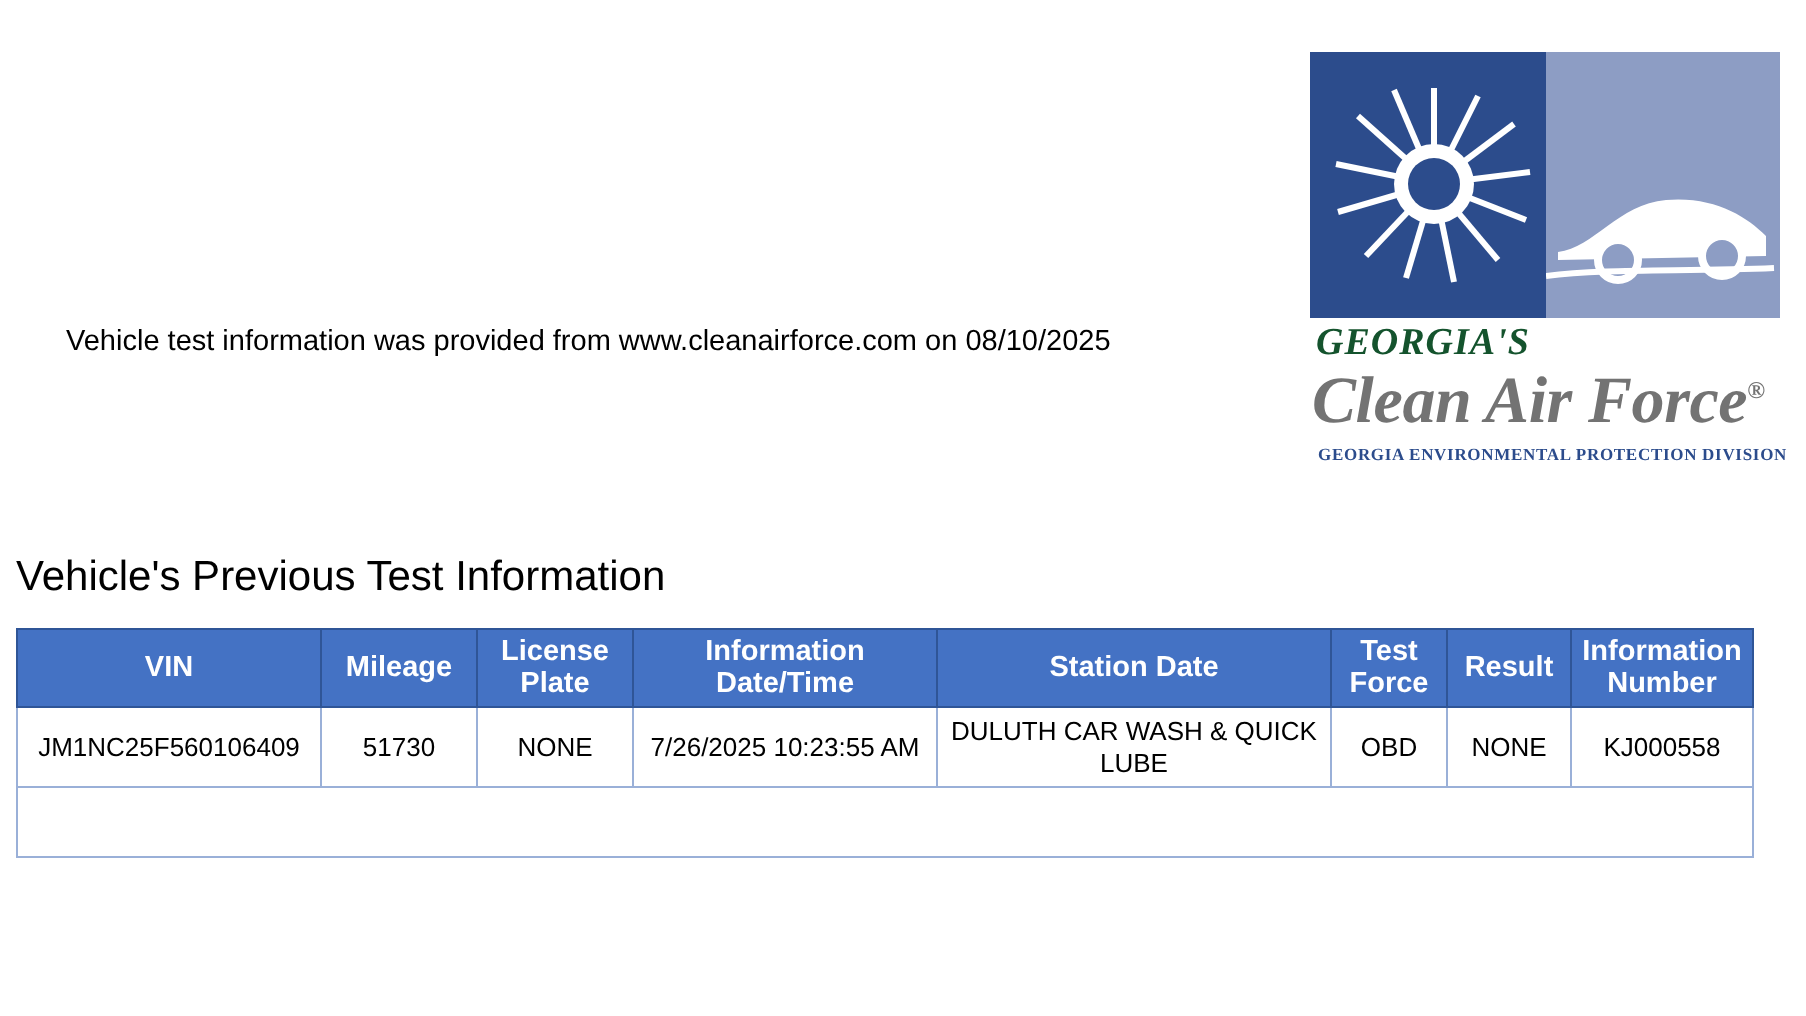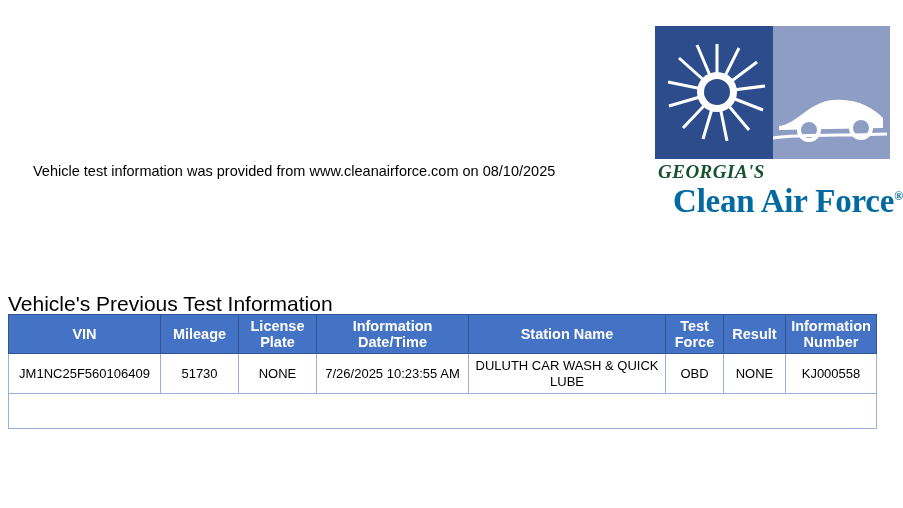--- a/index.html
+++ b/index.html
@@ -84,28 +84,29 @@
     top: 135px;
     font-size: 19px;
     font-weight: bold;
     font-style: italic;
     color: #14532d;
     letter-spacing: 0.5px;
     font-family: "Liberation Serif", serif;
   }
   .logo-cleanair {
     position: absolute;
-    left: 18px;
+    left: 1px;
     top: 157px;
     font-size: 33px;
     font-weight: bold;
-    color: #0369a1;
+    color: #737373;
     font-family: "Liberation Serif", serif;
     white-space: nowrap;
     letter-spacing: -0.2px;
+    font-style: italic;
   }
   .logo-cleanair sup {
     font-size: 12px;
     vertical-align: super;
   }
   .logo-epd {
     position: absolute;
     left: 4px;
     top: 196px;
     font-size: 8.5px;
@@ -116,21 +117,20 @@
     font-family: "Liberation Serif", serif;
   }
 
   
   .section-heading {
     position: absolute;
     left: 8px;
     top: 277px;
     font-size: 21px;
     white-space: nowrap;
-    margin-top: 15px;
   }
 
   
   .table-wrap {
     position: absolute;
     left: 8px;
     top: 314px;
     width: 868px;
   }
   table.results {
@@ -209,20 +209,21 @@
         <svg width="115" height="70" viewBox="0 0 115 70">
           <path d="M6 48 C24 46 36 24 60 22 C84 20 100 30 110 40 L110 50 L6 52 Z" fill="#ffffff"></path>
           <circle cx="36" cy="52" r="10" fill="#8d9dc4" stroke="#ffffff" stroke-width="4"></circle>
           <circle cx="88" cy="50" r="10" fill="#8d9dc4" stroke="#ffffff" stroke-width="4"></circle>
           <path d="M0 60 C30 56 70 58 114 56" stroke="#ffffff" stroke-width="3" fill="none"></path>
         </svg>
       </div>
     </div>
     <div class="logo-georgias">GEORGIA'S</div>
     <div class="logo-cleanair"><span>Clean Air Force</span><sup>®</sup></div>
+    <div class="logo-epd">GEORGIA ENVIRONMENTAL PROTECTION DIVISION</div>
   </div>
 </div>
 
 <div class="section-heading">Vehicle's Previous Test Information</div>
 
 <div class="table-wrap">
   <table class="results">
     <colgroup>
       <col class="col-vin">
       <col class="col-mileage">
@@ -232,21 +233,21 @@
       <col class="col-type">
       <col class="col-result">
       <col class="col-cert">
     </colgroup>
     <thead>
       <tr>
         <th>VIN</th>
         <th>Mileage</th>
         <th>License Plate</th>
         <th>Information Date/Time</th>
-        <th>Station Name</th>
+        <th>Station Date</th>
         <th>Test Force</th>
         <th>Result</th>
         <th>Information Number</th>
       </tr>
     </thead>
     <tbody>
       <tr>
         <td>JM1NC25F560106409</td>
         <td>51730</td>
         <td>NONE</td>

